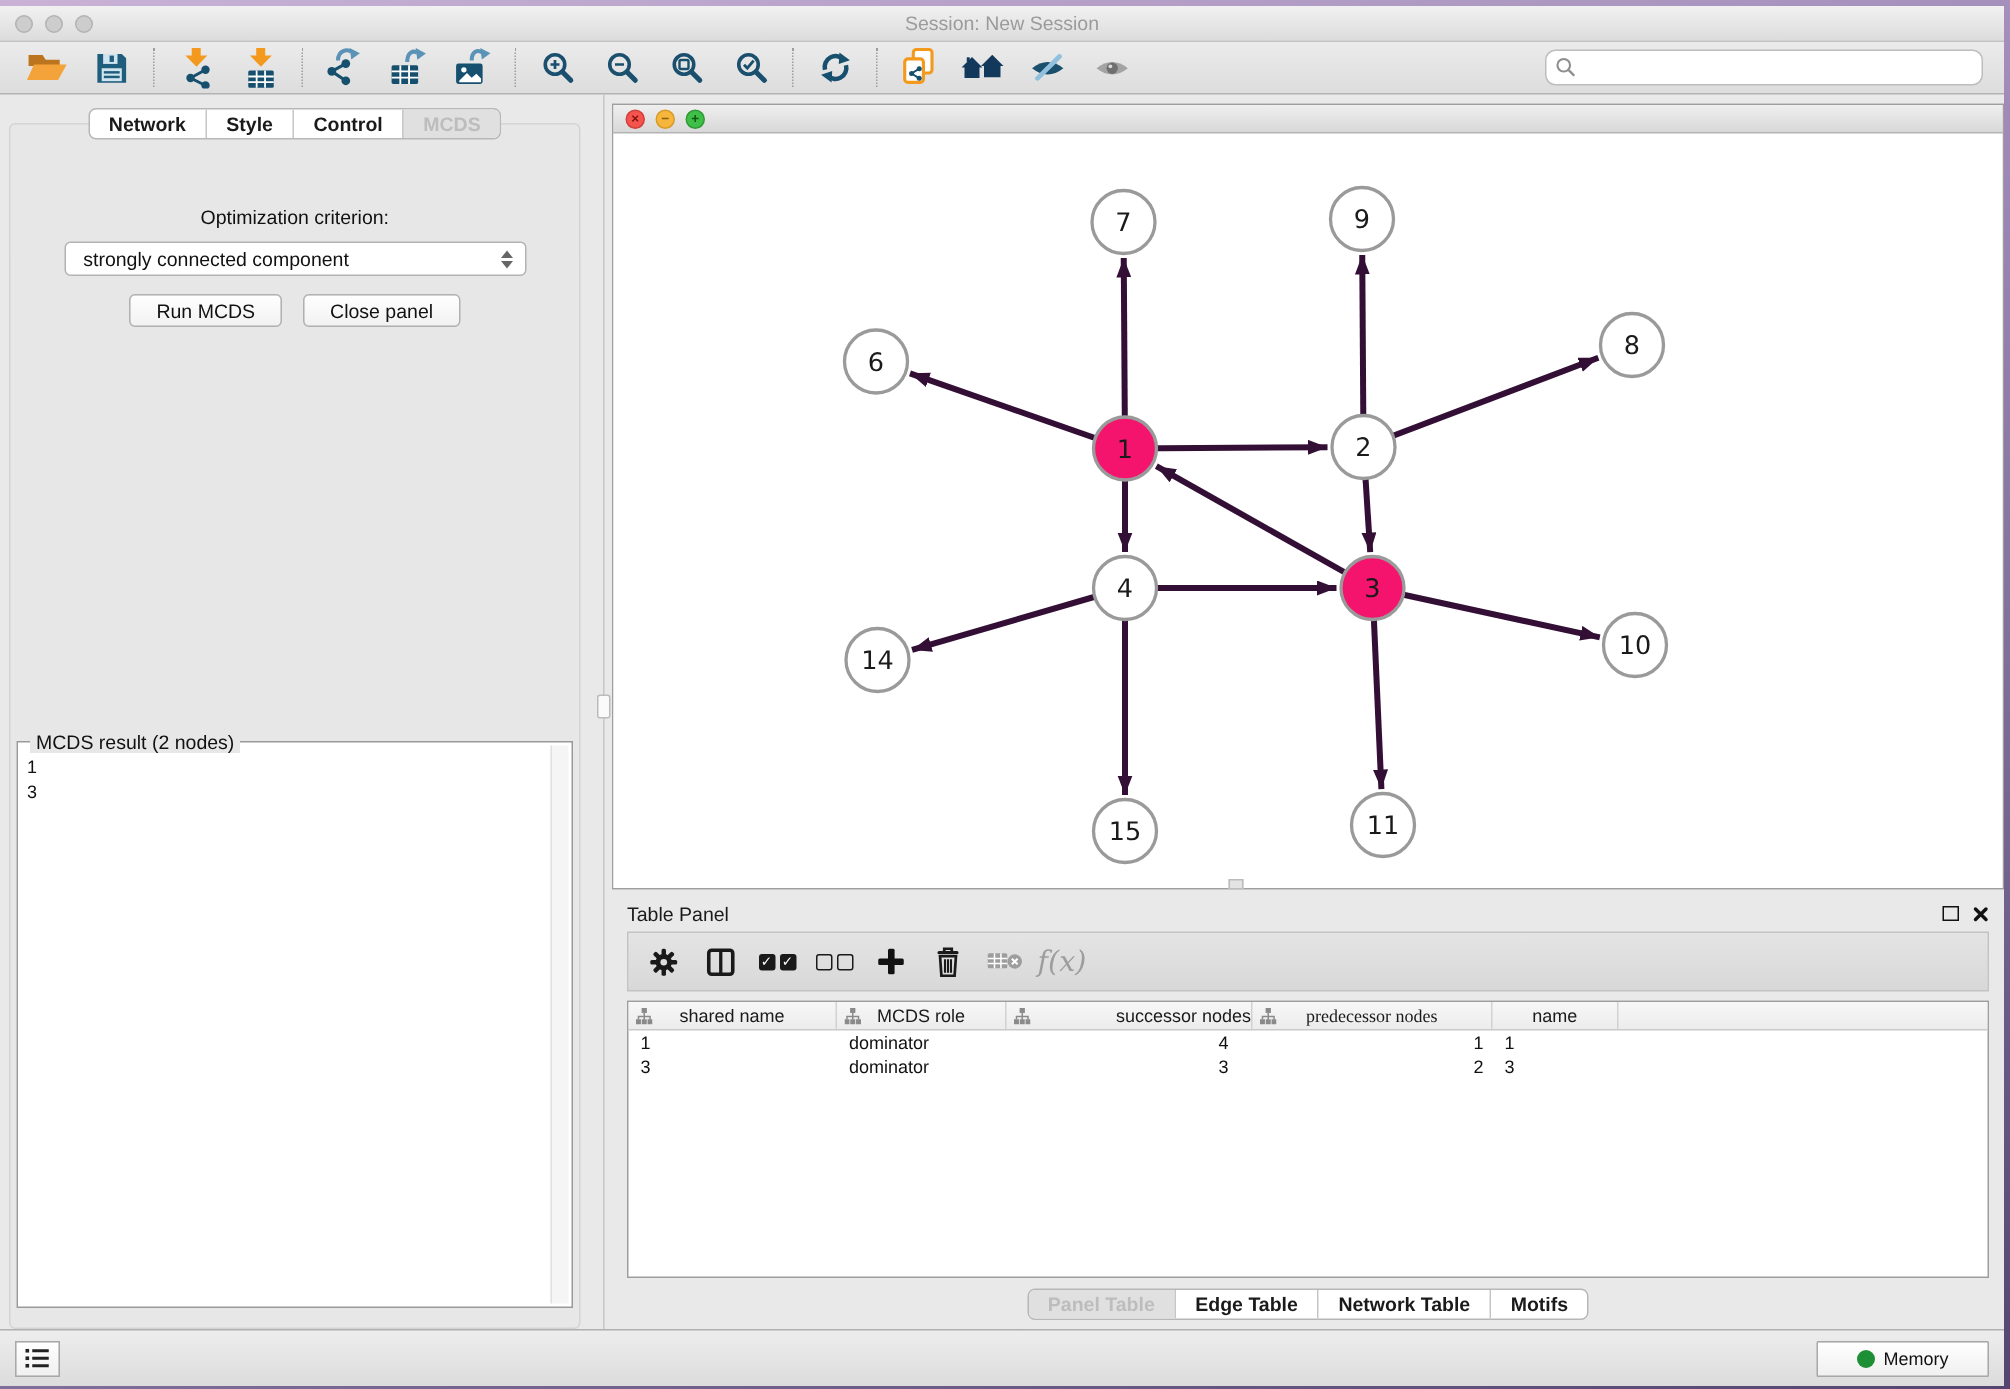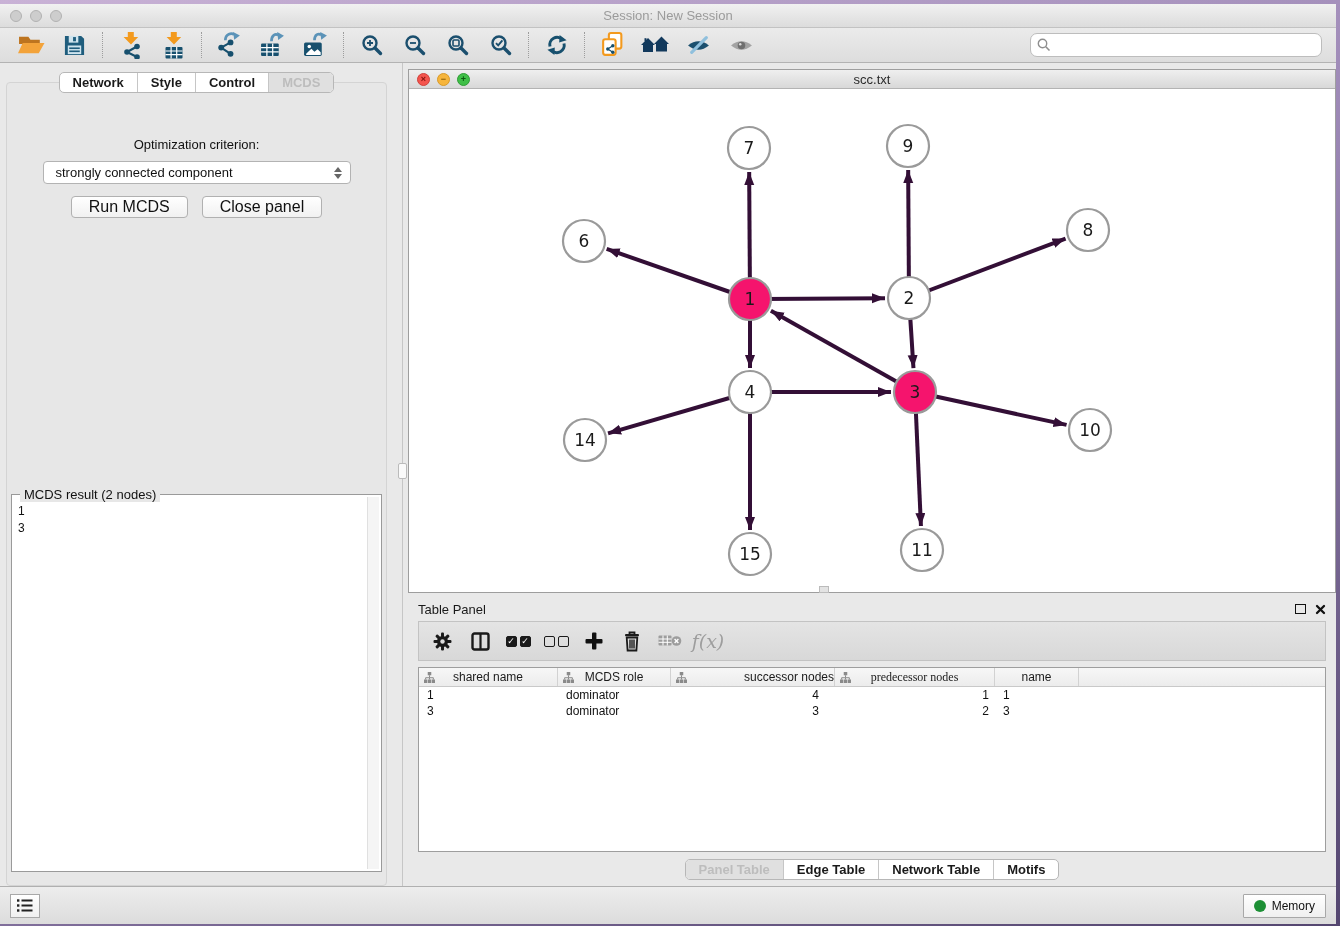--- a/index.html
+++ b/index.html
@@ -46,21 +46,21 @@
     padding-top:28px; display:flex; flex-direction:column; background:#e7e7e7; }
   .opt-label { text-align:center; font-size:13px; margin-top:26px; color:#111; }
   .combo { width:308px; height:23px; margin:9px auto 0; background:#fff; border:1px solid #b3b3b3;
     border-radius:4px; display:flex; align-items:center; padding:0 8px 0 12px; font-size:13px; color:#111; }
   .combo .stepper { margin-left:auto; display:flex; flex-direction:column; gap:2px; }
   .combo .stepper i { width:0; height:0; border-left:4px solid transparent; border-right:4px solid transparent; }
   .combo .stepper i.up { border-bottom:5px solid #666; }
   .combo .stepper i.dn { border-top:5px solid #666; }
   .btnrow { display:flex; justify-content:center; gap:14px; margin-top:12px; }
   .btn { height:22px; padding:0 17px; background:linear-gradient(#ffffff,#f1f1f1); border:1px solid #b1b1b1;
-    border-radius:4px; font-size:16px; color:#111; display:flex; align-items:center; }
+    border-radius:4px; font-size:13px; color:#111; display:flex; align-items:center; }
   .result-group { margin:auto 4px 13px; height:378px; border:1px solid #9a9a9a; position:relative;
     background:#fff; display:flex; }
   .result-legend { position:absolute; top:-8px; left:8px; background:#e7e7e7; padding:0 4px;
     font-size:13px; color:#111; }
   .result-text { flex:1; padding:8px 6px 2px; font-size:12px; line-height:17px; color:#111;
     white-space:pre; overflow:hidden; }
   .result-scroll { width:12px; background:#f5f5f5; border-left:1px solid #e0e0e0; margin:2px 2px 2px 0; }
 
   
   .vdiv { width:15px; position:relative; }
@@ -105,21 +105,21 @@
   .th svg { position:absolute; left:5px; }
   .tr { display:flex; height:16px; }
   .td { overflow:hidden; white-space:nowrap; color:#111; padding-top:1px; }
   .tabs-row { height:34px; display:flex; align-items:center; justify-content:center; }
 
   
   .statusbar { height:38px; background:linear-gradient(#ededed,#dcdcdc); border-top:1px solid #b0b0b0;
     display:flex; align-items:center; padding:0 10px; }
   .sq-btn { width:30px; height:24px; background:linear-gradient(#fff,#f0f0f0); border:1px solid #a8a8a8;
     display:flex; align-items:center; justify-content:center; }
-  .mem-btn { margin-left:auto; height:24px; padding:0 10px; background:linear-gradient(#fff,#f0f0f0);
+  .mem-btn { margin-left:auto; height:24px; padding:0 26px; background:linear-gradient(#fff,#f0f0f0);
     border:1px solid #a8a8a8; border-radius:1px; display:flex; align-items:center; gap:6px; font-size:12px; color:#111; }
   .mem-dot { width:12px; height:12px; border-radius:50%; background:#1d8f35; }
 </style>
 </head>
 <body>
 
 <div class="desktop">
 <div class="window">
 
   <div class="titlebar">
@@ -318,21 +318,20 @@
     </div>
 
     <div class="vdiv">
       <div class="vgrab"></div>
     </div>
 
     <div class="rcol">
 
       <div class="netwin">
         <div class="nw-tb">
-          <div class="nw-title">scc.txt</div>
           <div class="lights">
             <span class="lt-red">×</span>
             <span class="lt-yel">−</span>
             <span class="lt-grn">+</span>
           </div>
         </div>
         <div class="nw-canvas">
           <svg id="graph-svg" width="926" height="504">
                 <defs>
                   <marker id="arrow" markerUnits="userSpaceOnUse" markerWidth="15" markerHeight="12" refX="13" refY="5" orient="auto">

